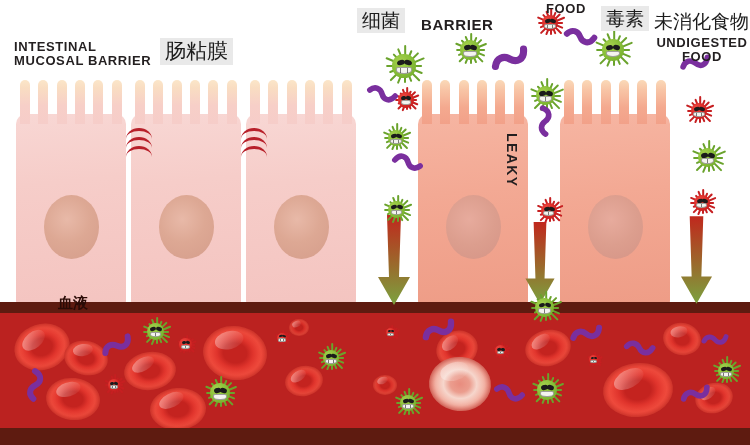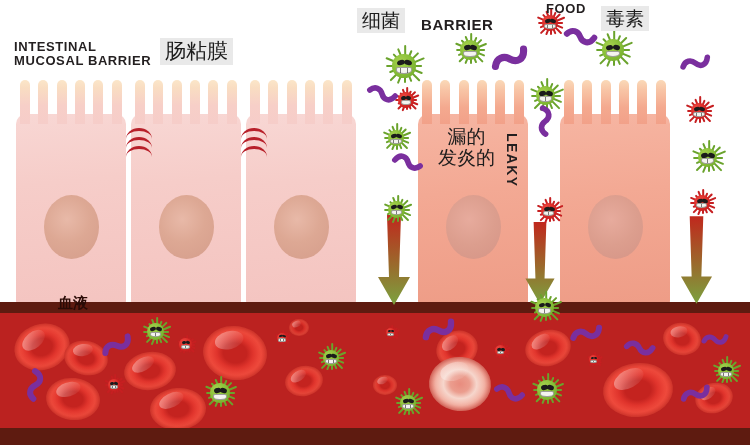--- a/index.html
+++ b/index.html
@@ -1076,21 +1076,22 @@
   <div class="lbl lbl-en" id="lab-barrier-en">INTESTINAL
 MUCOSAL BARRIER</div>
   <div class="lbl lbl-cn" id="lab-barrier-cn"><span class="hl">肠粘膜</span></div>
 
   <div class="lbl lbl-cn" id="lab-bacteria-cn"><span class="hl">细菌</span></div>
   <div class="lbl lbl-en" id="lab-bacteria-en">BARRIER</div>
 
   <div class="lbl lbl-en" id="lab-toxin-en">FOOD</div>
   <div class="lbl lbl-cn" id="lab-toxin-cn"><span class="hl">毒素</span></div>
 
-
-
-  <div class="lbl lbl-cn" id="lab-leakycn">漏的
-发炎的</div>
+  <div class="lbl lbl-cn" id="lab-food-cn">未消化食物</div>
+  <div class="lbl lbl-en" id="lab-food-en">UNDIGESTED
+FOOD</div>
+
+
   <div class="lbl" id="lab-leakyen">LEAKY</div>
 
   <div class="lbl lbl-cn" id="lab-blood">血液</div>
 
 </div>
 
 </body></html>

